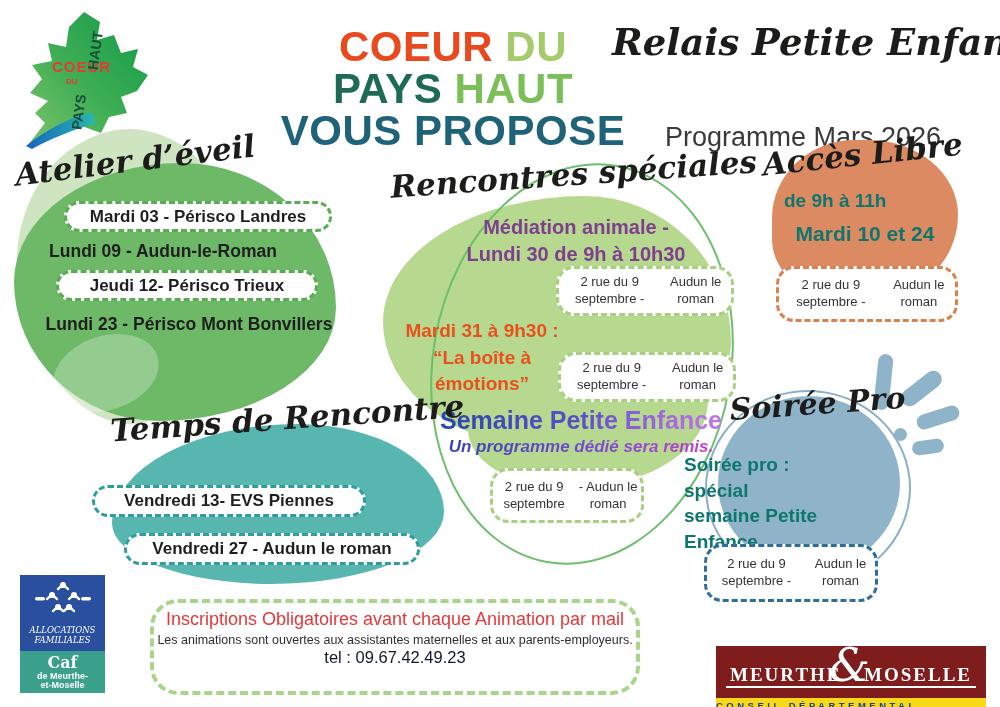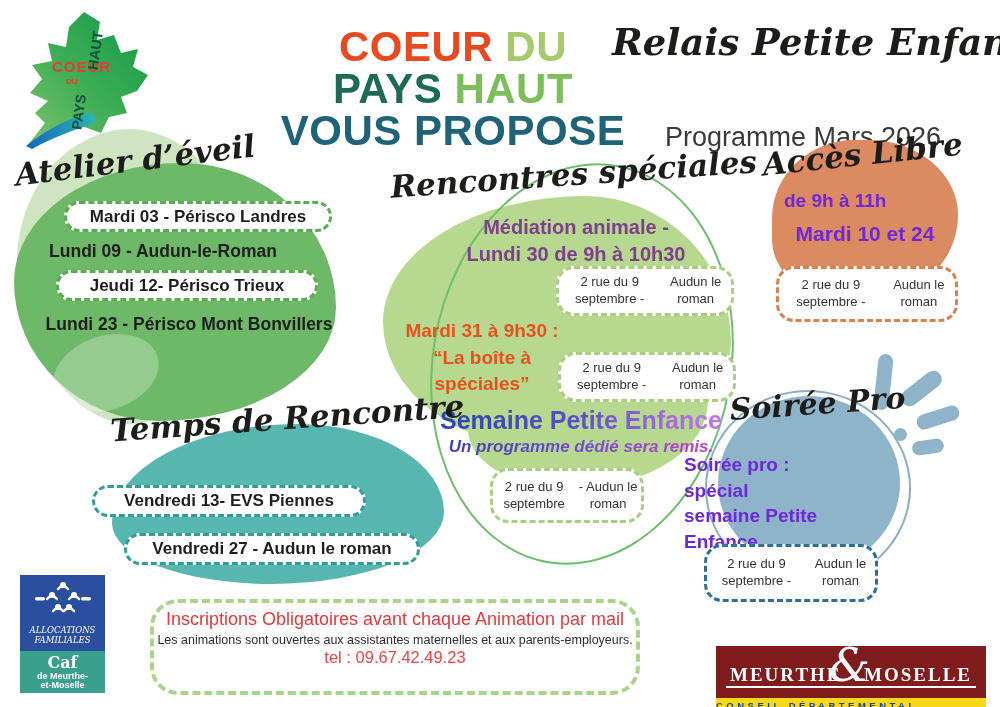--- a/index.html
+++ b/index.html
@@ -60,39 +60,39 @@
   .orange-ev{position:absolute;left:398px;top:318px;width:168px;text-align:center;color:#e8511d;
         font-weight:700;font-size:19px;line-height:1.4;z-index:3;}
   .grad1{background:linear-gradient(90deg,#2244ab 0%,#5b50c8 50%,#a76ae0 78%,#c97ae8 100%);
         -webkit-background-clip:text;background-clip:text;color:transparent;}
   .grad2{background:linear-gradient(90deg,#2b3fae 0%,#7a4ed0 55%,#d83bc8 100%);
         -webkit-background-clip:text;background-clip:text;color:transparent;}
   .semaine-title{position:absolute;left:420px;top:406px;width:322px;text-align:center;
         font-weight:700;font-size:25px;z-index:3;}
   .semaine-note{position:absolute;left:420px;top:437px;width:322px;text-align:center;
         font-weight:700;font-style:italic;font-size:17px;z-index:3;}
-  .dark-b{color:#6d28d9;font-weight:700;position:absolute;z-index:3;}
+  .dark-b{color:#0f766e;font-weight:700;position:absolute;z-index:3;}
 
   
   .caf{left:20px;top:575px;width:85px;height:118px;z-index:2;position:absolute;
        font-family:"Liberation Sans",sans-serif;text-align:center;}
   .caf-top{height:76px;background:#2a4f9e;color:#fff;}
   .caf-org{font-family:"DejaVu Serif",serif;font-style:italic;font-size:8.5px;line-height:1.15;
        padding-top:1px;}
   .caf-bottom{height:42px;background:#3ba08b;color:#fff;line-height:1.1;}
   .caf-name{font-family:"DejaVu Serif",serif;font-weight:700;font-size:16px;padding-top:3px;}
   .caf-dept{font-size:9px;font-weight:700;}
   .insc-box{position:absolute;left:150px;top:599px;width:490px;height:96px;border:4px dashed #a9d58a;
        border-radius:28px;background:#fff;z-index:3;text-align:center;box-sizing:border-box;
        padding-top:5px;}
   .insc-l1{color:#e5383b;font-size:18px;line-height:1.25;}
   .insc-l2{color:#e5383b;font-size:18px;line-height:1.25;}
   .insc-email{text-decoration:underline;}
   .insc-note{color:#2e2e2e;font-size:12.5px;margin-top:2px;}
-  .insc-tel{color:#ef4444;font-size:16.5px;margin-top:1px;}
+  .insc-tel{color:#0f172a;font-size:16.5px;margin-top:1px;}
   .mm{position:absolute;left:716px;top:624px;width:270px;height:68px;z-index:2;}
   .mm-top{height:52px;background:#7f1d1d;position:relative;color:#fff;margin-top:22px;}
   .mm-word{position:absolute;top:18px;font-family:"Liberation Serif",serif;font-size:19px;
        letter-spacing:2px;font-weight:700;}
   .mm-amp{position:absolute;left:113px;top:-8px;font-family:"DejaVu Serif",serif;
        font-style:italic;font-size:46px;font-weight:400;}
   .mm-line{position:absolute;left:10px;right:10px;top:40px;height:2px;background:#fff;}
   .mm-bottom{height:28px;background:#f7d917;color:#1e3f96;font-weight:700;font-size:9.5px;
        letter-spacing:3.5px;text-align:left;line-height:16px;font-family:"Liberation Sans",sans-serif;}
 </style>
@@ -153,21 +153,21 @@
     <div>Médiation animale -</div>
     <div>Lundi 30 de 9h à 10h30</div>
   </div>
   <div class="pill addr bd-lgreen" style="left:556px;top:266px;width:178px;height:50px;">
     <div>2 rue du 9 septembre -</div>
     <div>Audun le roman</div>
   </div>
   <div class="orange-ev">
     <div>Mardi 31 à 9h30 :</div>
     <div>“La boîte à</div>
-    <div>spéciales”</div>
+    <div>émotions”</div>
   </div>
   <div class="pill addr bd-lgreen" style="left:558px;top:352px;width:178px;height:50px;">
     <div>2 rue du 9 septembre -</div>
     <div>Audun le roman</div>
   </div>
   <div class="semaine-title grad1">Semaine Petite Enfance</div>
   <div class="semaine-note grad2">Un programme dédié sera remis.</div>
   <div class="pill addr bd-lgreen" style="left:490px;top:468px;width:154px;height:55px;">
     <div>2 rue du 9 septembre</div>
     <div>- Audun le roman</div>

